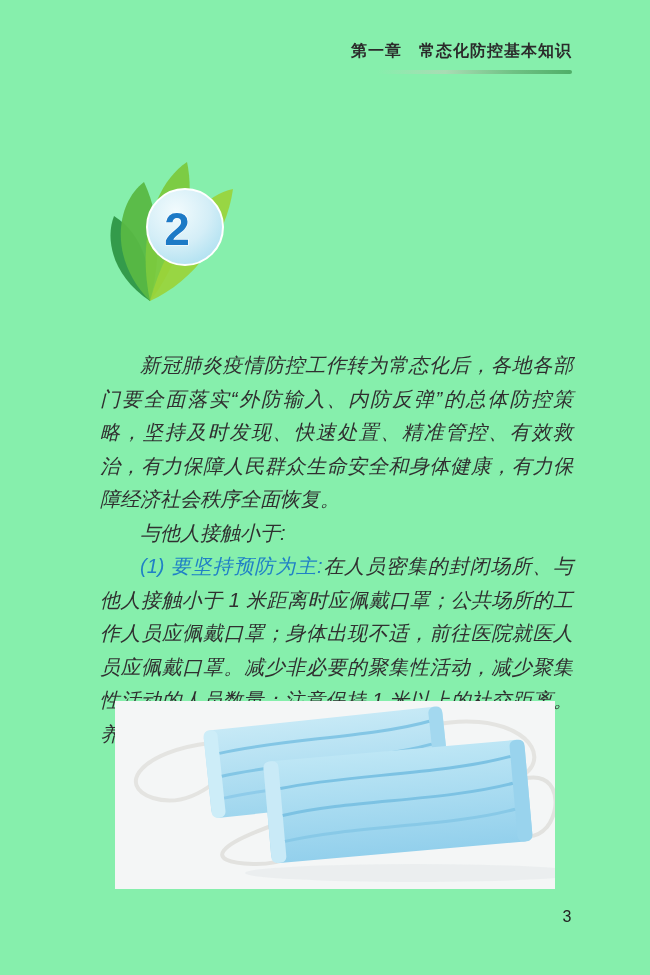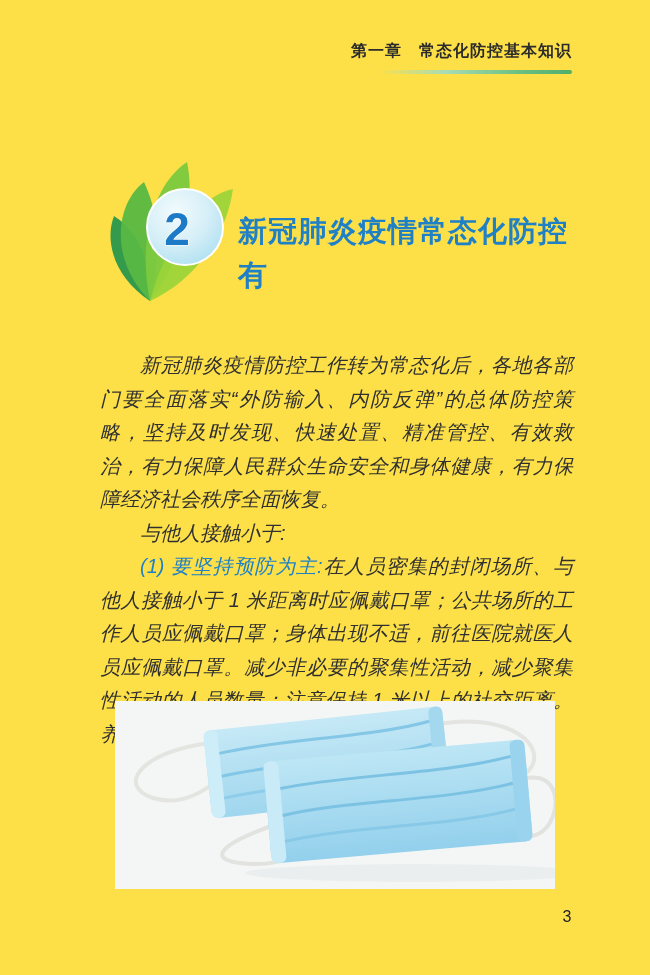--- a/index.html
+++ b/index.html
@@ -1,20 +1,20 @@
 <!DOCTYPE html>
 <html lang="zh"><head>
 <meta charset="utf-8">
 <style>
   html,body{margin:0;padding:0;background:#888;}
   .page{
     position:relative;
     width:650px;height:975px;
     margin:0 auto;
-    background:#fde047;
+    background:#86efac;
     font-family:"Liberation Sans",sans-serif;
     overflow:hidden;
   }
   
   .chapter-head{
     position:absolute;top:41px;right:78px;
     font-size:16px;font-weight:700;color:#2b2b2b;
     letter-spacing:1px;white-space:nowrap;
   }
   .head-rule{
@@ -76,21 +76,20 @@
       <path d="M47,155 C6,114 12,58 41,36 C59,74 57,118 47,155 Z" fill="#58b843" opacity="0.95"></path>
       <path d="M47,155 C34,94 51,38 84,16 C94,62 75,120 47,155 Z" fill="#7bc93e" opacity="0.95"></path>
       <path d="M47,155 C62,100 93,51 130,43 C123,93 89,136 47,155 Z" fill="#9ad43a" opacity="0.92"></path>
 
       <circle cx="82" cy="81" r="38" fill="url(#circg)" stroke="#ffffff" stroke-width="2"></circle>
       <text x="74" y="83" text-anchor="middle" dominant-baseline="central" font-family="Liberation Sans, sans-serif" font-size="46" font-weight="bold" fill="#1d7ac6" stroke="#ffffff" stroke-width="1.2" paint-order="stroke">2</text>
     </svg>
   </div>
 
   <div class="section-title">
-    <div>新冠肺炎疫情常态化防控有</div>
   </div>
 
   <div class="body-text">
     <p>新冠肺炎疫情防控工作转为常态化后，各地各部门要全面落实“外防输入、内防反弹”的总体防控策略，坚持及时发现、快速处置、精准管控、有效救治，有力保障人民群众生命安全和身体健康，有力保障经济社会秩序全面恢复。</p>
     <p>与他人接触小于:</p>
     <p><span class="lead-blue">(1) 要坚持预防为主:</span><span>在人员密集的封闭场所、与他人接触小于 1 米距离时应佩戴口罩；公共场所的工作人员应佩戴口罩；身体出现不适，前往医院就医人员应佩戴口罩。减少非必要的聚集性活动，减少聚集性活动的人员数量；注意保持 1 米以上的社交距离。养成勤洗手、使用公勺公筷等卫生</span></p>
   </div>
 
   <div class="figure" role="img">
     <svg viewBox="0 0 440 188" width="440" height="188" aria-hidden="true">

